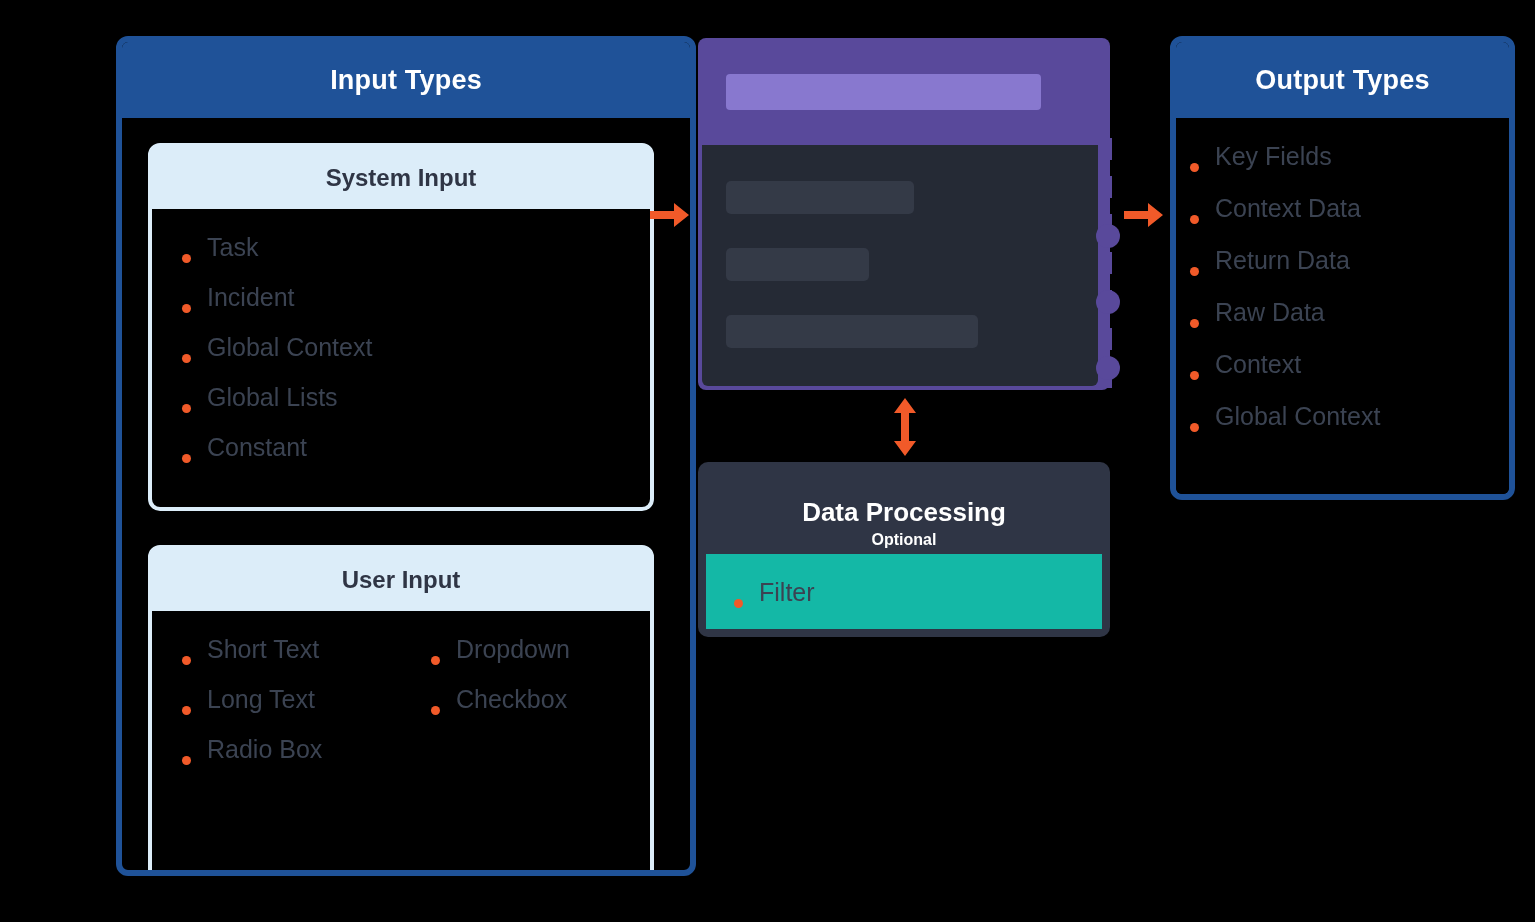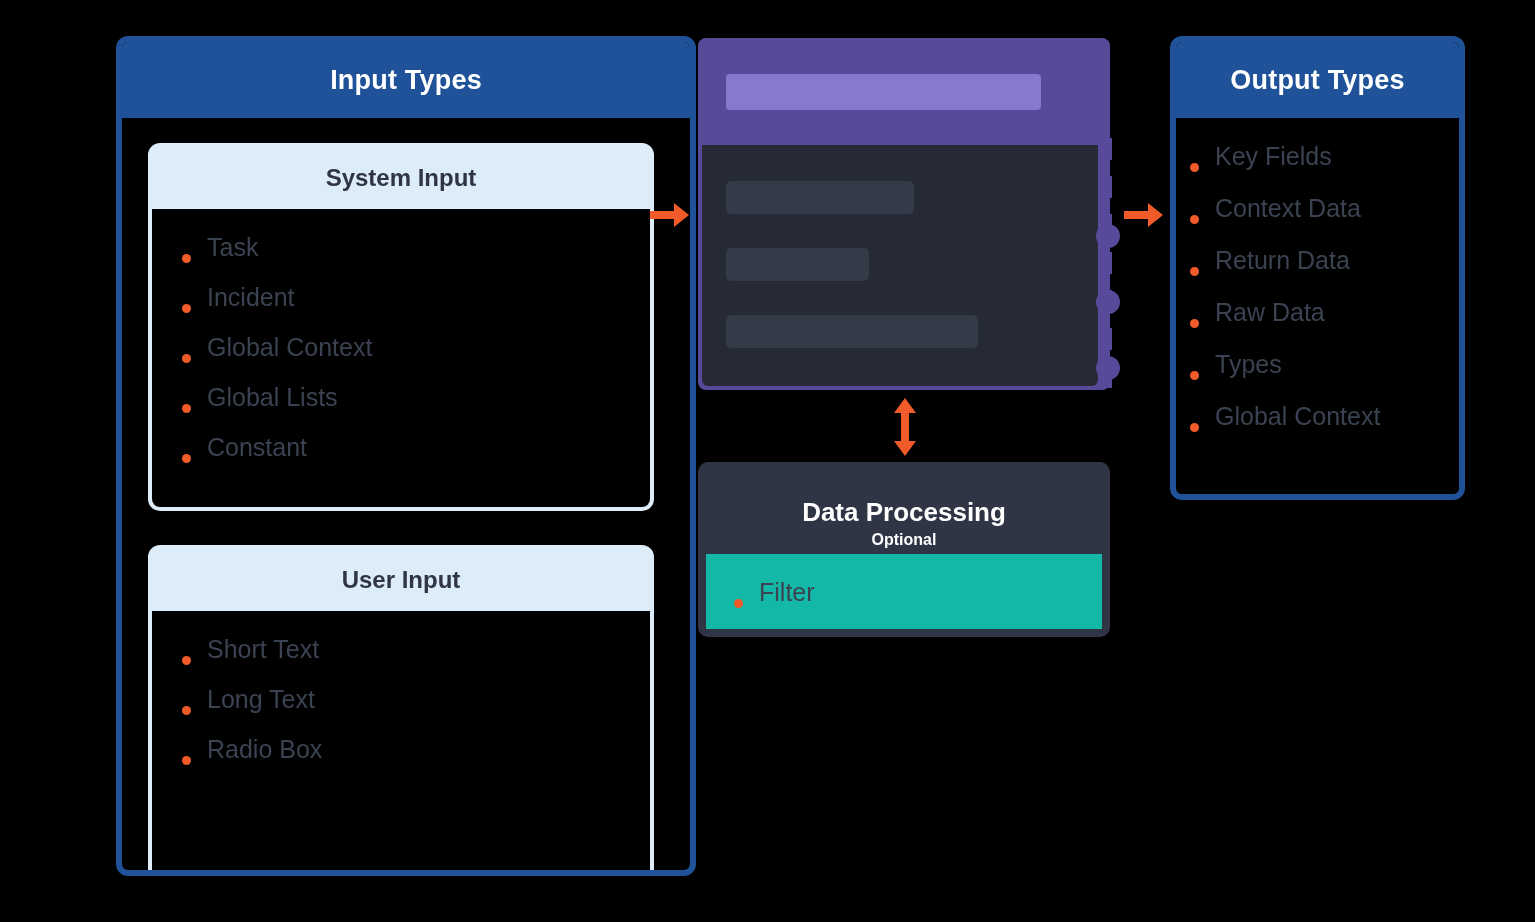--- a/index.html
+++ b/index.html
@@ -221,21 +221,21 @@
     box-sizing: border-box;
     display: flex;
     align-items: center;
     padding-left: 28px;
   }
 
   
   #output-types-panel {
     left: 1170px;
     top: 36px;
-    width: 295px;
+    width: 345px;
     height: 464px;
   }
   #output-types-panel .panel-header {
     height: 76px;
     line-height: 76px;
     font-size: 27px;
   }
   #output-types-panel .panel-body {
     height: calc(100% - 76px);
     padding: 22px 0 22px 14px;
@@ -304,20 +304,30 @@
           </div>
           <div class="bullet-item">
             <span class="bullet-dot"></span>
             <span class="bullet-label">Long Text</span>
           </div>
           <div class="bullet-item">
             <span class="bullet-dot"></span>
             <span class="bullet-label">Radio Box</span>
           </div>
         </div>
+        <div class="bullet-col">
+          <div class="bullet-item">
+            <span class="bullet-dot"></span>
+            <span class="bullet-label">Dropdown</span>
+          </div>
+          <div class="bullet-item">
+            <span class="bullet-dot"></span>
+            <span class="bullet-label">Checkbox</span>
+          </div>
+        </div>
       </div>
     </div>
 
   </div>
 </div>
 
 <div class="arrow-right" id="arrow-in">
   <svg width="40" height="28" viewBox="0 0 40 28">
     <path d="M0 10 L24 10 L24 2 L39 14 L24 26 L24 18 L0 18 Z" fill="#f15a29"></path>
   </svg>
@@ -377,20 +387,20 @@
     <div class="bullet-item">
       <span class="bullet-dot"></span>
       <span class="bullet-label">Return Data</span>
     </div>
     <div class="bullet-item">
       <span class="bullet-dot"></span>
       <span class="bullet-label">Raw Data</span>
     </div>
     <div class="bullet-item">
       <span class="bullet-dot"></span>
-      <span class="bullet-label">Types</span>
+      <span class="bullet-label">Context</span>
     </div>
     <div class="bullet-item">
       <span class="bullet-dot"></span>
       <span class="bullet-label">Global Context</span>
     </div>
   </div>
 </div>
 
 </body></html>

